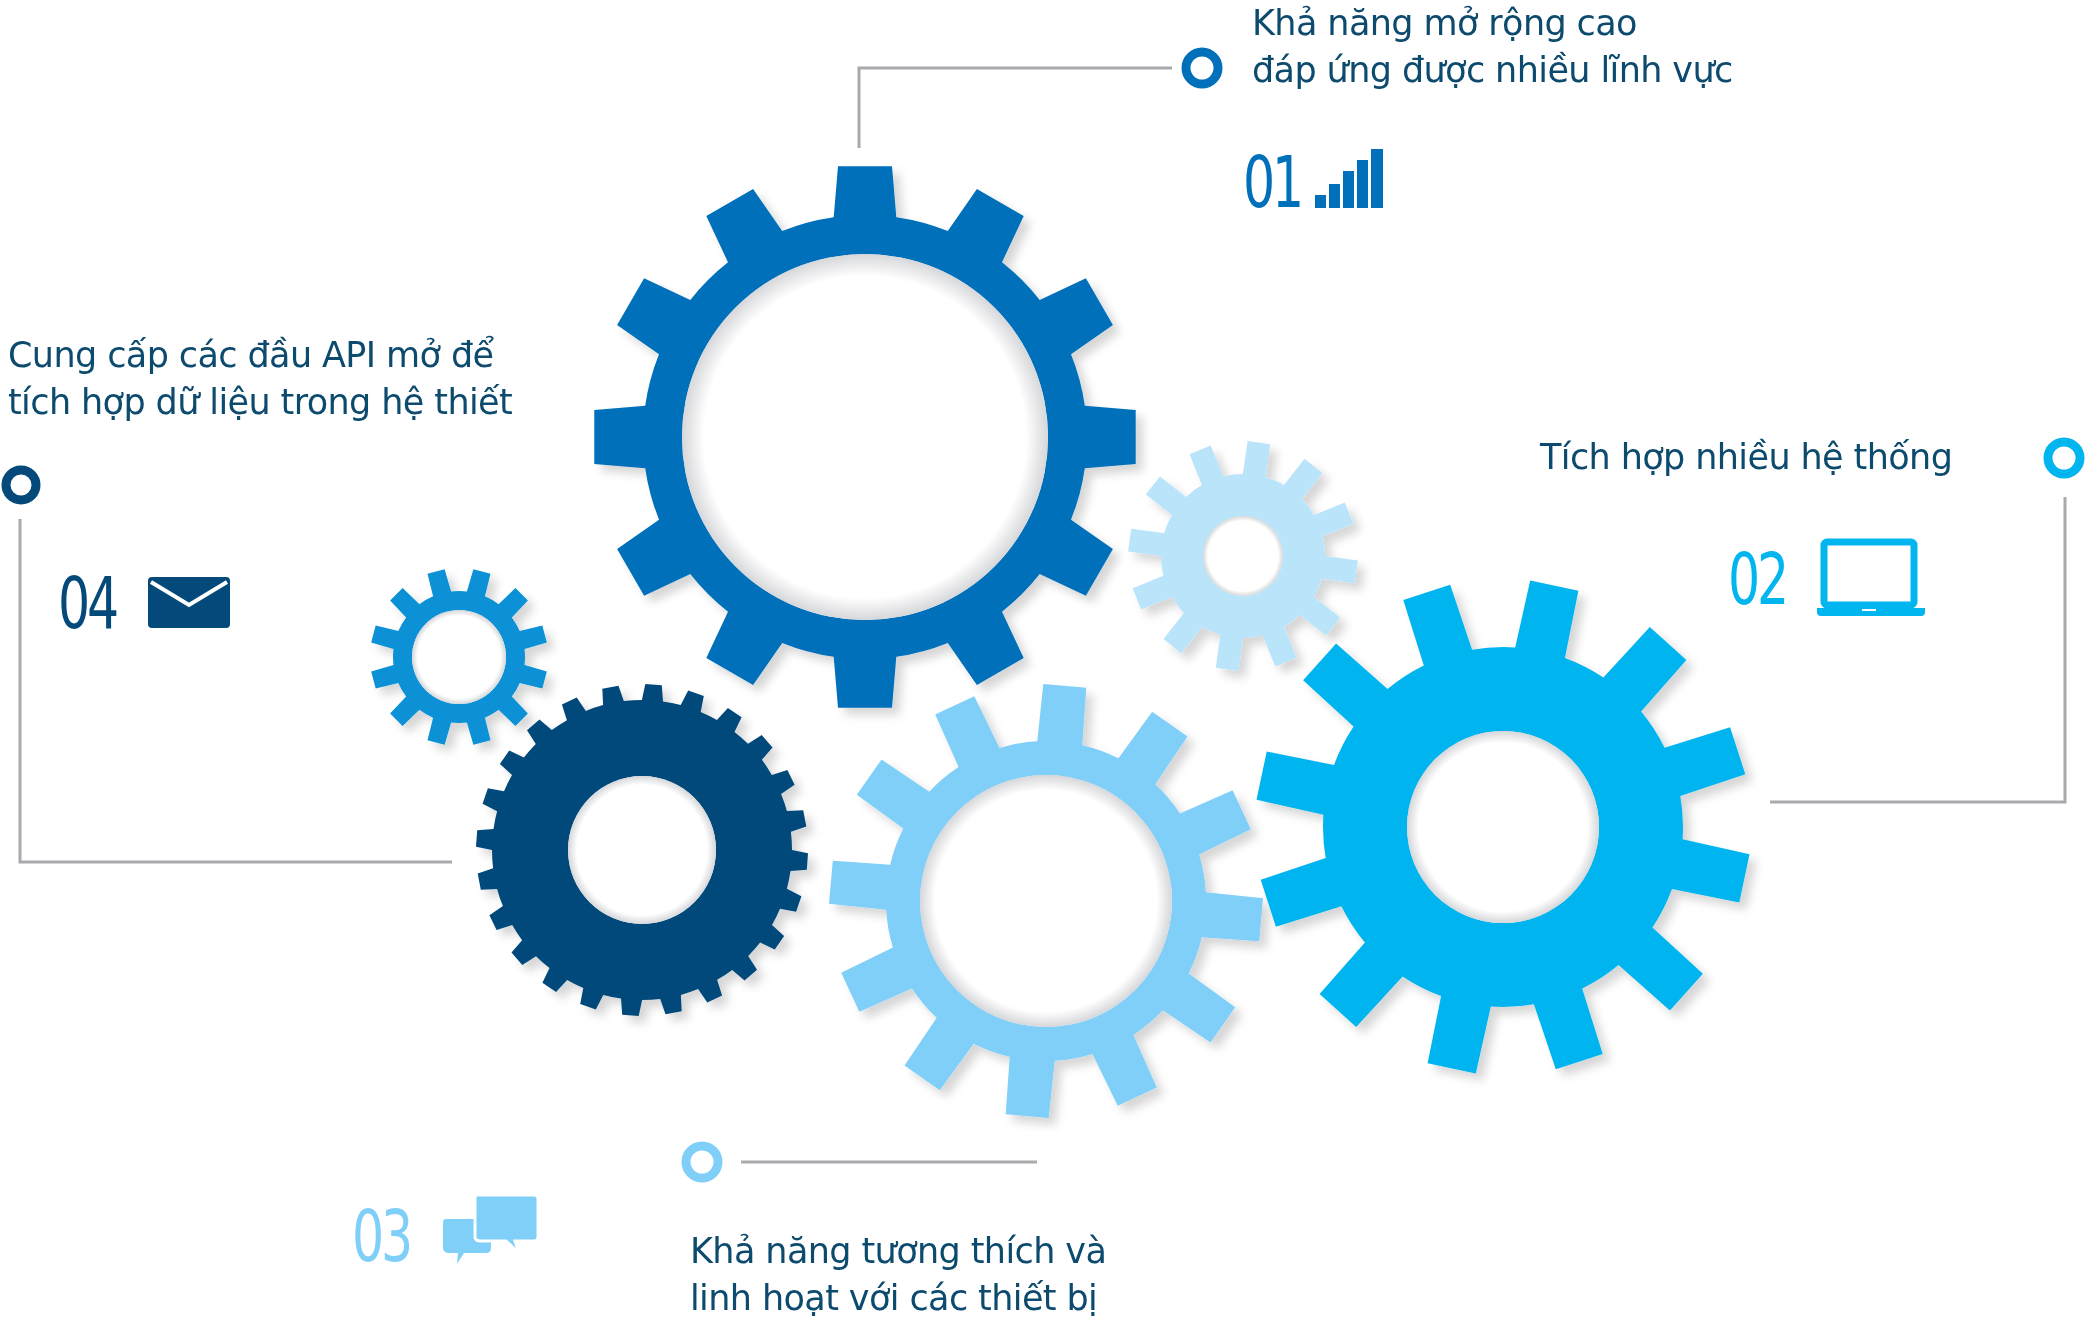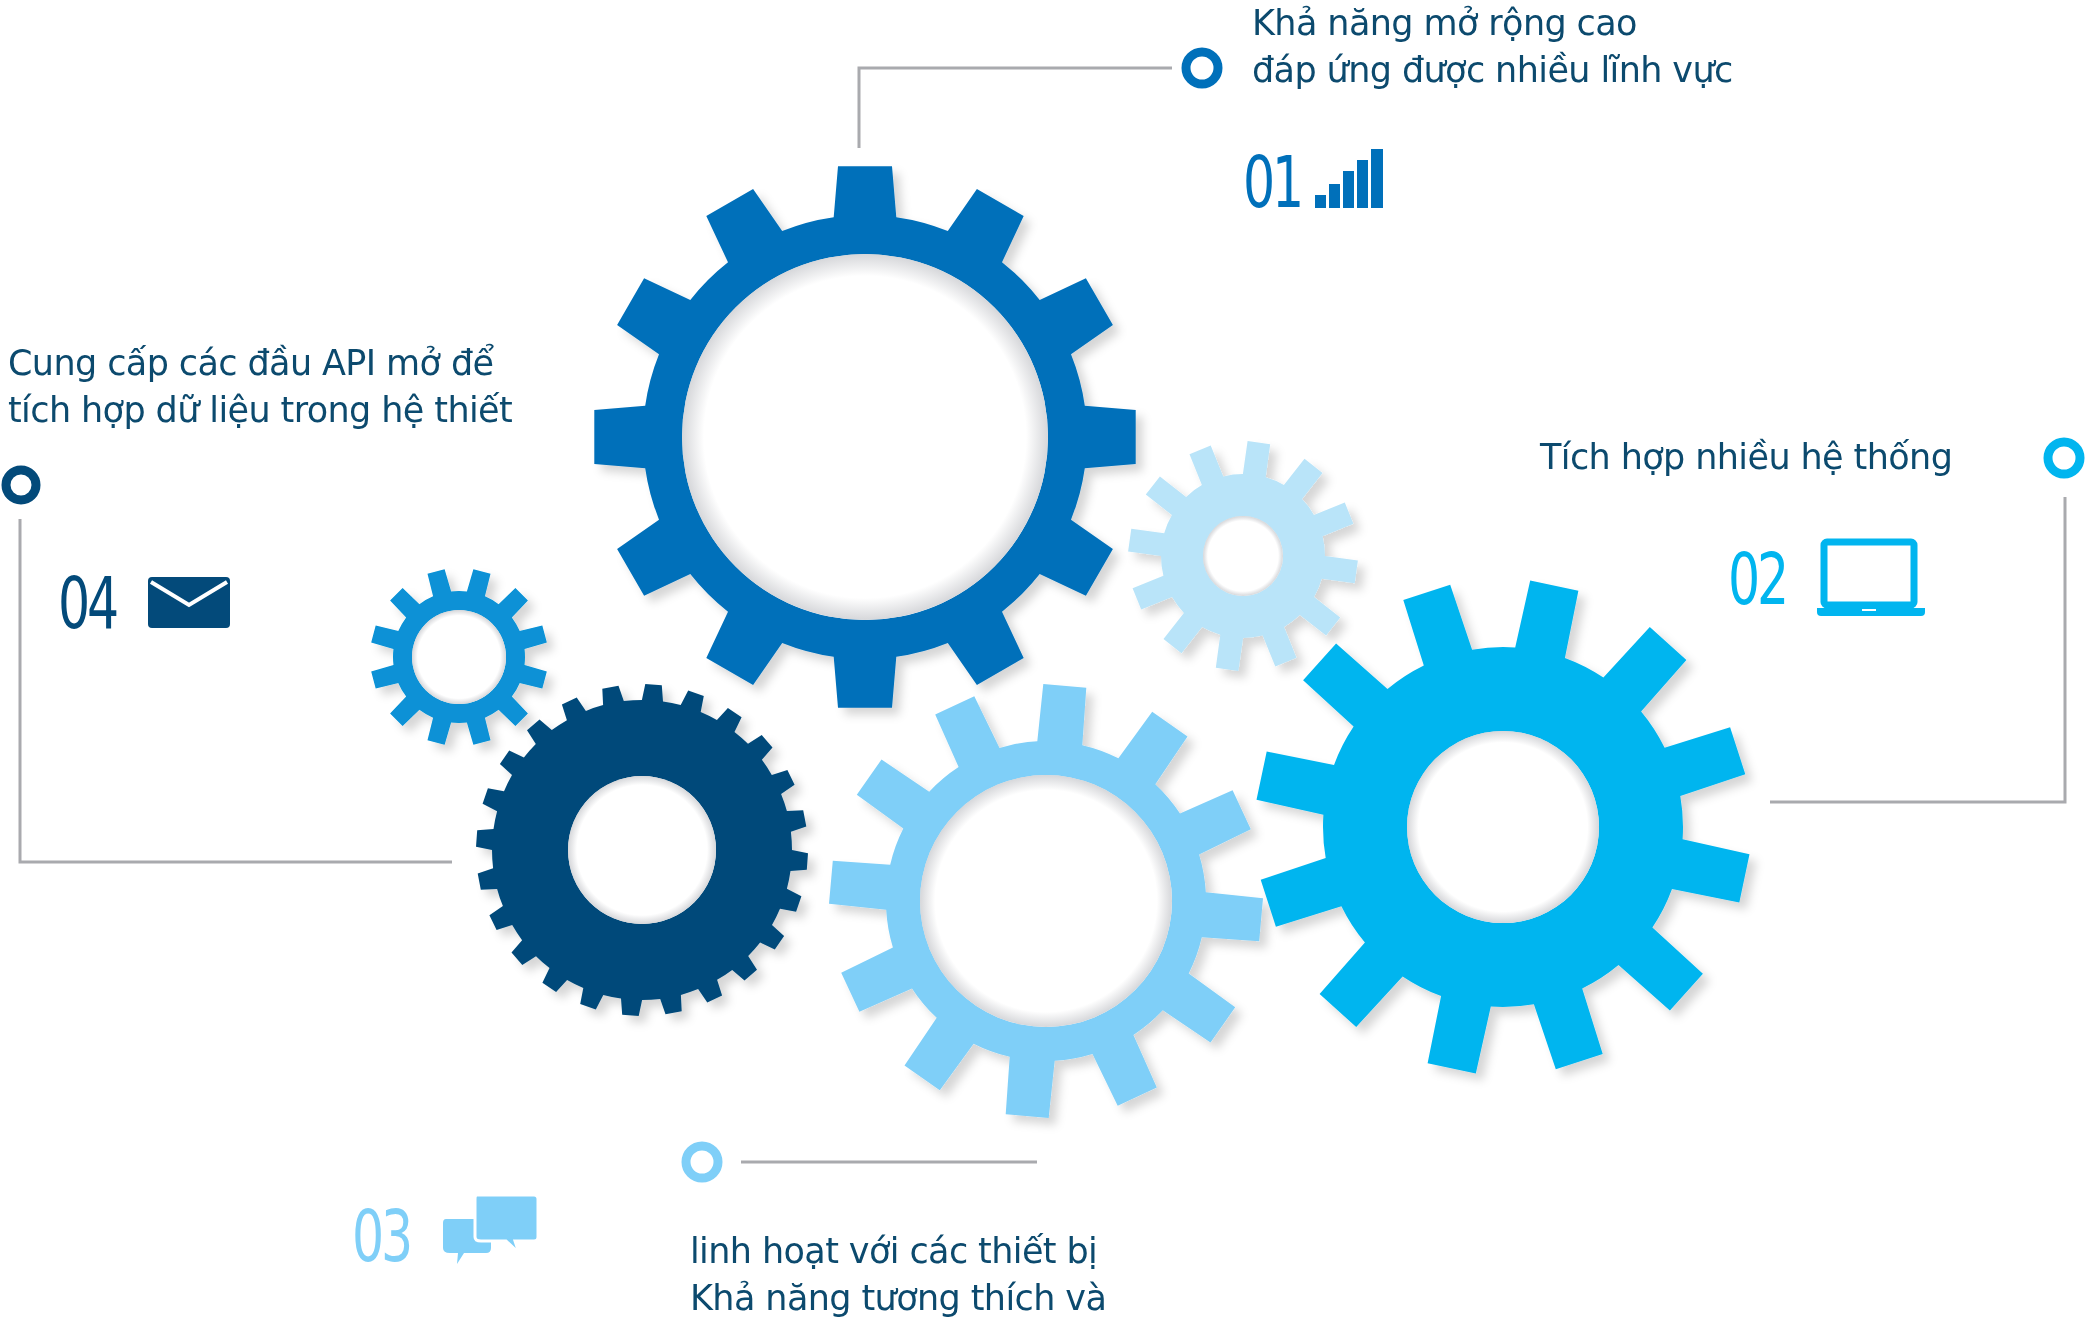--- a/index.html
+++ b/index.html
@@ -97,20 +97,20 @@
   <div class="num" style="left:58px;top:567px;color:#034a7a;">04</div>
 
   <div class="label" style="left:1252px;top:0px;">
     <span>Khả năng mở rộng cao</span>
     <span>đáp ứng được nhiều lĩnh vực</span>
   </div>
   <div class="label" style="left:1540px;top:434px;">
     <span>Tích hợp nhiều hệ thống</span>
   </div>
   <div class="label" style="left:690px;top:1228px;">
+    <span>Khả năng tương thích và</span>
     <span>linh hoạt với các thiết bị</span>
-    <span>Khả năng tương thích và</span>
   </div>
-  <div class="label" style="left:8px;top:340px;">
+  <div class="label" style="left:8px;top:332px;">
     <span>Cung cấp các đầu API mở để</span>
     <span>tích hợp dữ liệu trong hệ thiết</span>
   </div>
 </div>
 
 </body></html>

